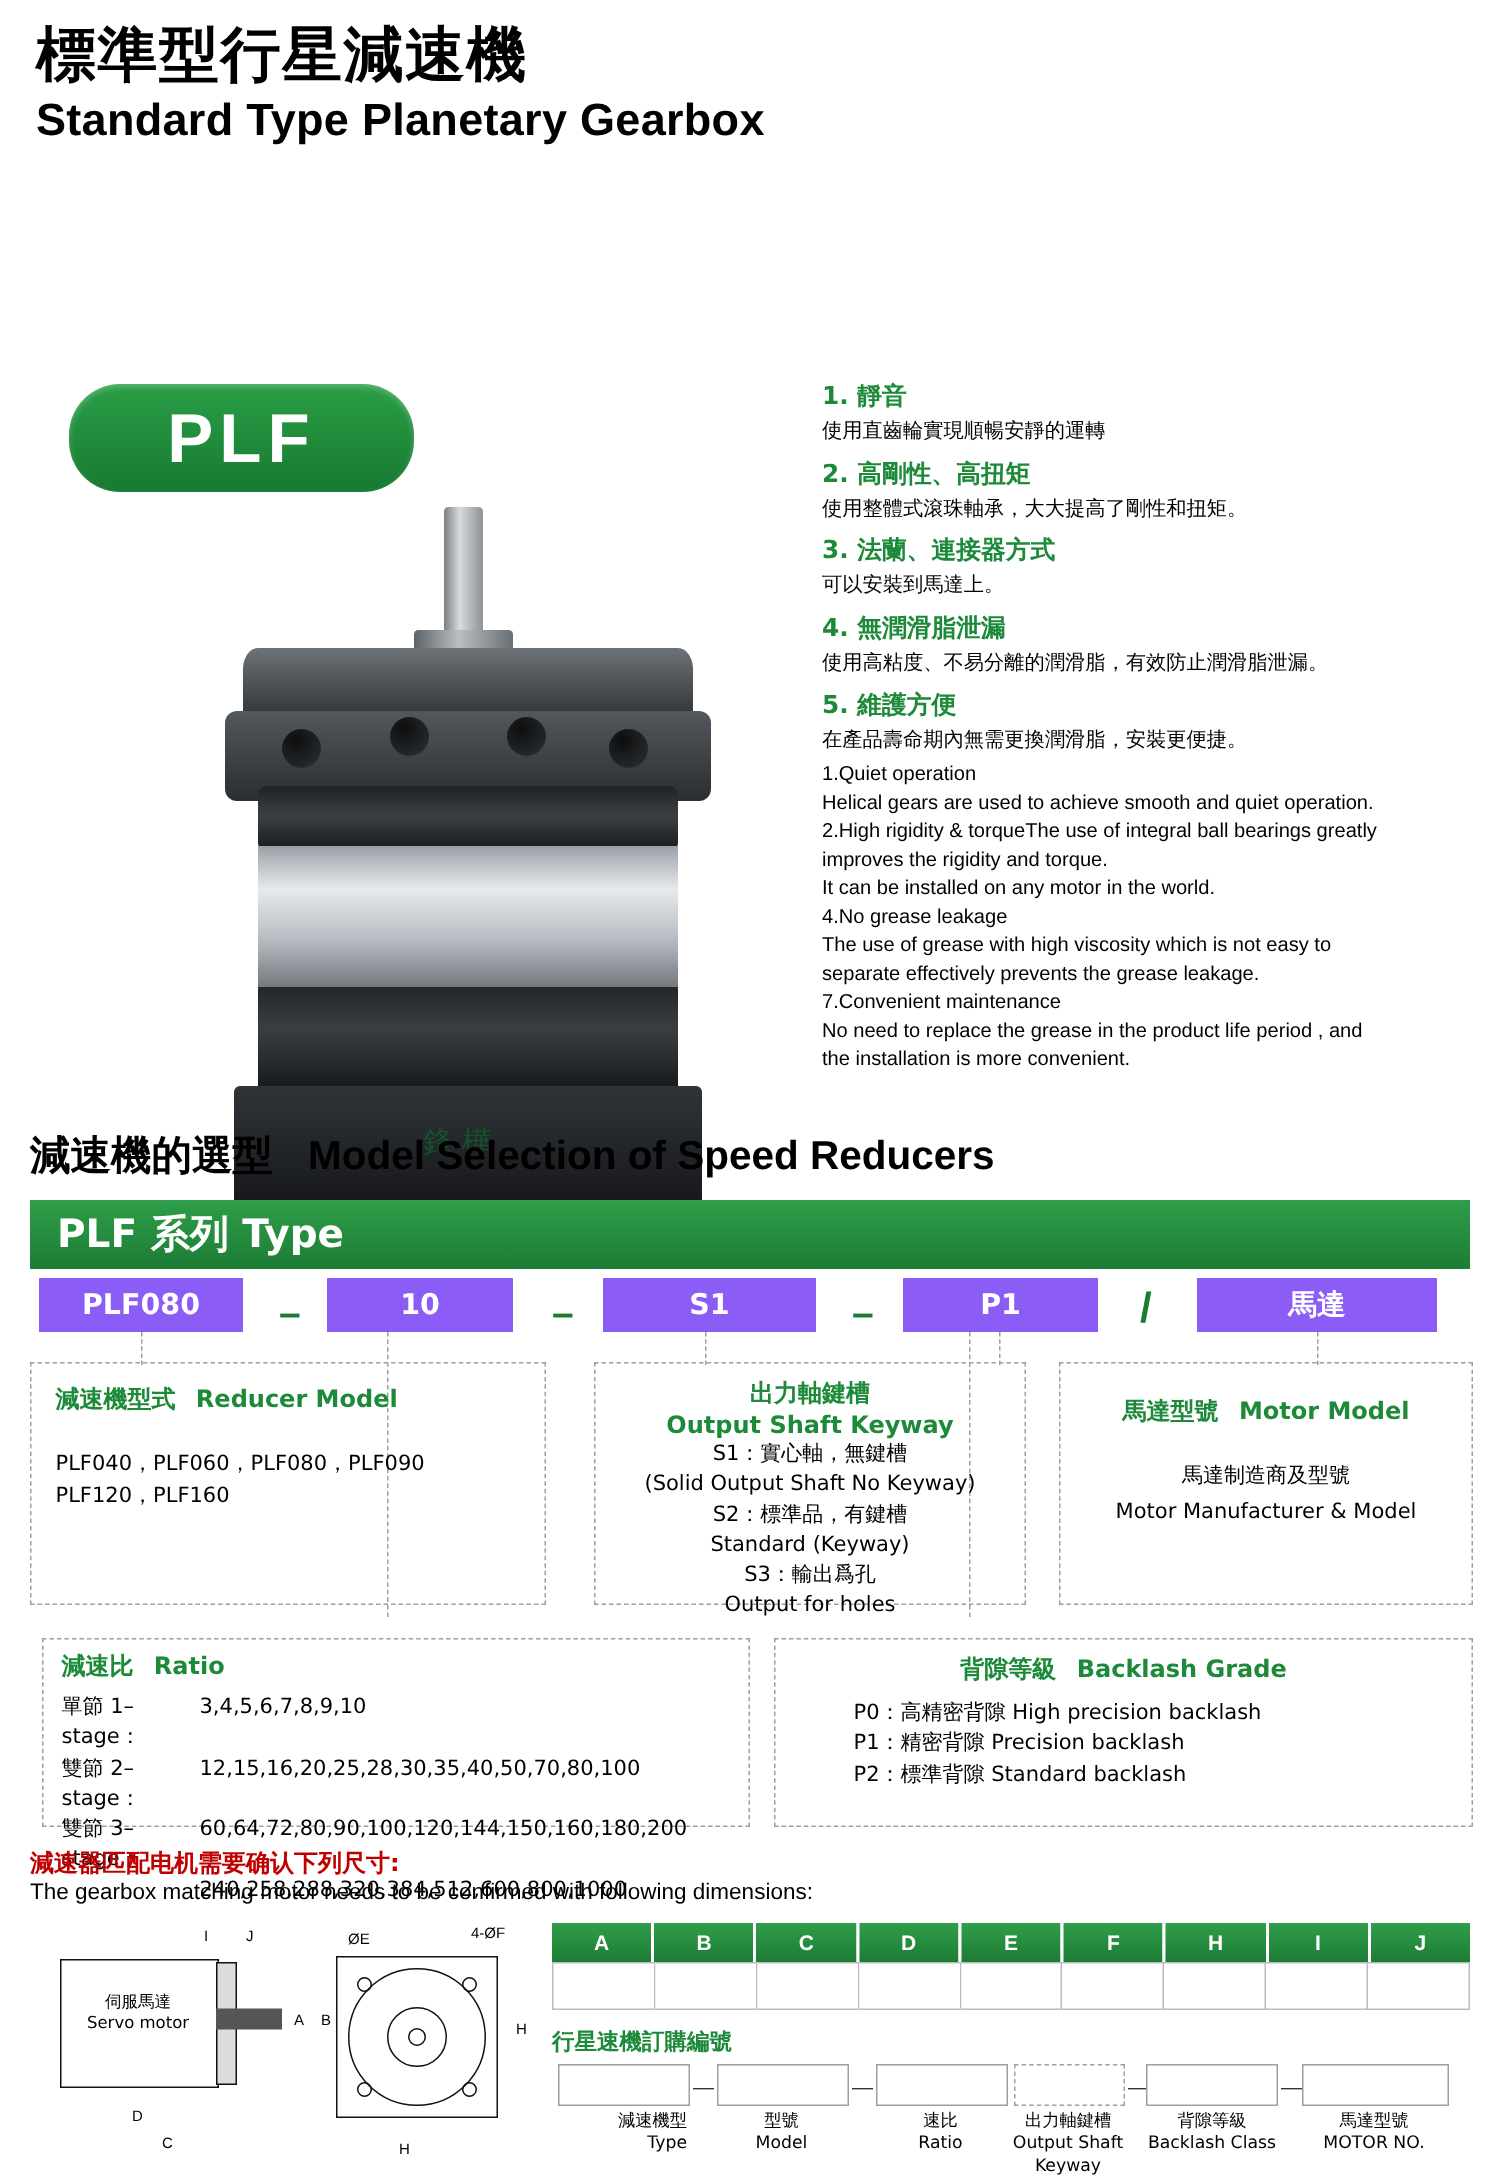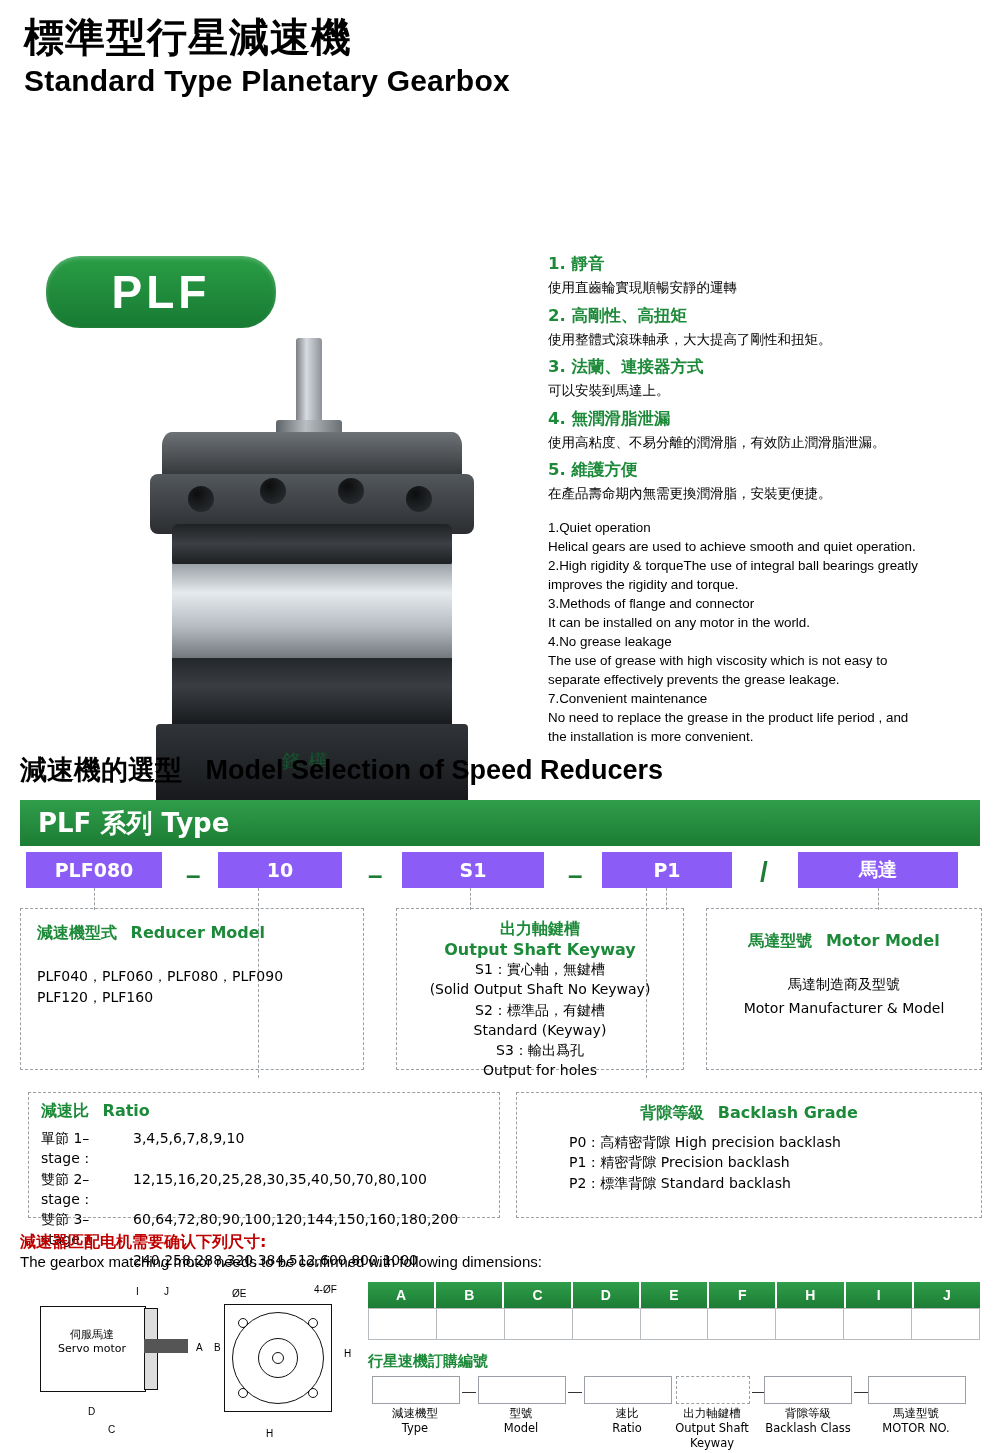--- a/index.html
+++ b/index.html
@@ -35,21 +35,21 @@
   .ph-body{position:absolute;left:62px;top:236px;width:280px;height:96px;background:linear-gradient(180deg,#9aa0a6,#e6eaed 30%,#b6bcc2 65%,#6f7479);}
   .ph-body2{position:absolute;left:62px;top:330px;width:280px;height:70px;background:linear-gradient(180deg,#24272a,#3a3e42 40%,#15171a);}
   .ph-base{position:absolute;left:46px;top:396px;width:312px;height:96px;background:linear-gradient(180deg,#303438,#1a1c1f 70%,#0f1113);border-radius:4px;}
   .ph-hole{position:absolute;width:26px;height:26px;border-radius:50%;background:radial-gradient(circle at 35% 30%,#0c0d0e,#2e3235);}
   .ph-logo{position:absolute;left:108px;top:420px;width:180px;height:30px;color:#14532d;font-size:20px;letter-spacing:6px;text-align:center;font-family:"DejaVu Sans","Liberation Sans",sans-serif;}
 
   
   .features{position:absolute;left:548px;top:148px;width:440px;}
   .feat-cn-title{color:#1d8a3a;font-weight:bold;font-size:16.5px;margin-top:7px;font-family:"DejaVu Sans","Liberation Sans",sans-serif;}
   .feat-cn-body{font-size:13.5px;margin-top:3px;line-height:1.45;font-family:"DejaVu Sans","Liberation Sans",sans-serif;}
-  .feat-en{margin-top:14px;font-size:13.4px;line-height:1.42;}
+  .feat-en{margin-top:2px;font-size:13.4px;line-height:1.42;}
 
   
   .ms-title{position:absolute;left:20px;top:752px;font-size:27px;font-weight:bold;font-family:"DejaVu Sans","Liberation Sans",sans-serif;}
   .ms-title .en{font-weight:bold;font-family:"Liberation Sans",sans-serif;}
   .ms-bar{position:absolute;left:20px;top:800px;width:960px;height:46px;background:linear-gradient(180deg,#2f9e4a,#1c7c34);}
   .ms-bar span{color:#fff;font-size:26px;font-weight:bold;line-height:46px;padding-left:18px;font-family:"DejaVu Sans","Liberation Sans",sans-serif;}
 
   .codeline{position:absolute;left:20px;top:852px;width:960px;height:40px;}
   .cbox{position:absolute;height:36px;background:#8b5cf6;color:#fff;display:flex;align-items:center;justify-content:center;font-size:19px;font-weight:bold;font-family:"DejaVu Sans","Liberation Sans",sans-serif;}
   .dash{position:absolute;top:8px;color:#1c7c34;font-size:26px;font-weight:bold;}
@@ -144,21 +144,20 @@
       <div>
         <div class="feat-cn-title">5. 維護方便</div>
         <div class="feat-cn-body">在產品壽命期內無需更換潤滑脂，安裝更便捷。</div>
       </div>
 
       <div class="feat-en">
         <div>1.Quiet operation</div>
         <div>Helical gears are used to achieve smooth and quiet operation.</div>
         <div>2.High rigidity &amp; torqueThe use of integral ball bearings greatly</div>
         <div>improves the rigidity and torque.</div>
-        <div>3.Methods of flange and connector</div>
         <div>It can be installed on any motor in the world.</div>
         <div>4.No grease leakage</div>
         <div>The use of grease with high viscosity which is not easy to</div>
         <div>separate effectively prevents the grease leakage.</div>
         <div>7.Convenient maintenance</div>
         <div>No need to replace the grease in the product life period , and</div>
         <div>the installation is more convenient.</div>
       </div>
     </div>
   </div>
@@ -322,21 +321,21 @@
   <div class="odash" style="left:462px;">—</div>
   <div class="ofield" style="left:478px;width:86px;"></div>
   <div class="odash" style="left:568px;">—</div>
   <div class="ofield" style="left:584px;width:86px;"></div>
   <div class="ofield dashed" style="left:676px;width:72px;"></div>
   <div class="odash" style="left:752px;">—</div>
   <div class="ofield" style="left:764px;width:86px;"></div>
   <div class="odash" style="left:854px;">—</div>
   <div class="ofield" style="left:868px;width:96px;"></div>
 
-  <div class="olab" style="left:372px;width:86px;">
+  <div class="olab" style="left:372px;width:86px;text-align:right;">
     <div>減速機型</div>
     <div>Type</div>
   </div>
   <div class="olab" style="left:478px;width:86px;">
     <div>型號</div>
     <div>Model</div>
   </div>
   <div class="olab" style="left:584px;width:86px;">
     <div>速比</div>
     <div>Ratio</div>

